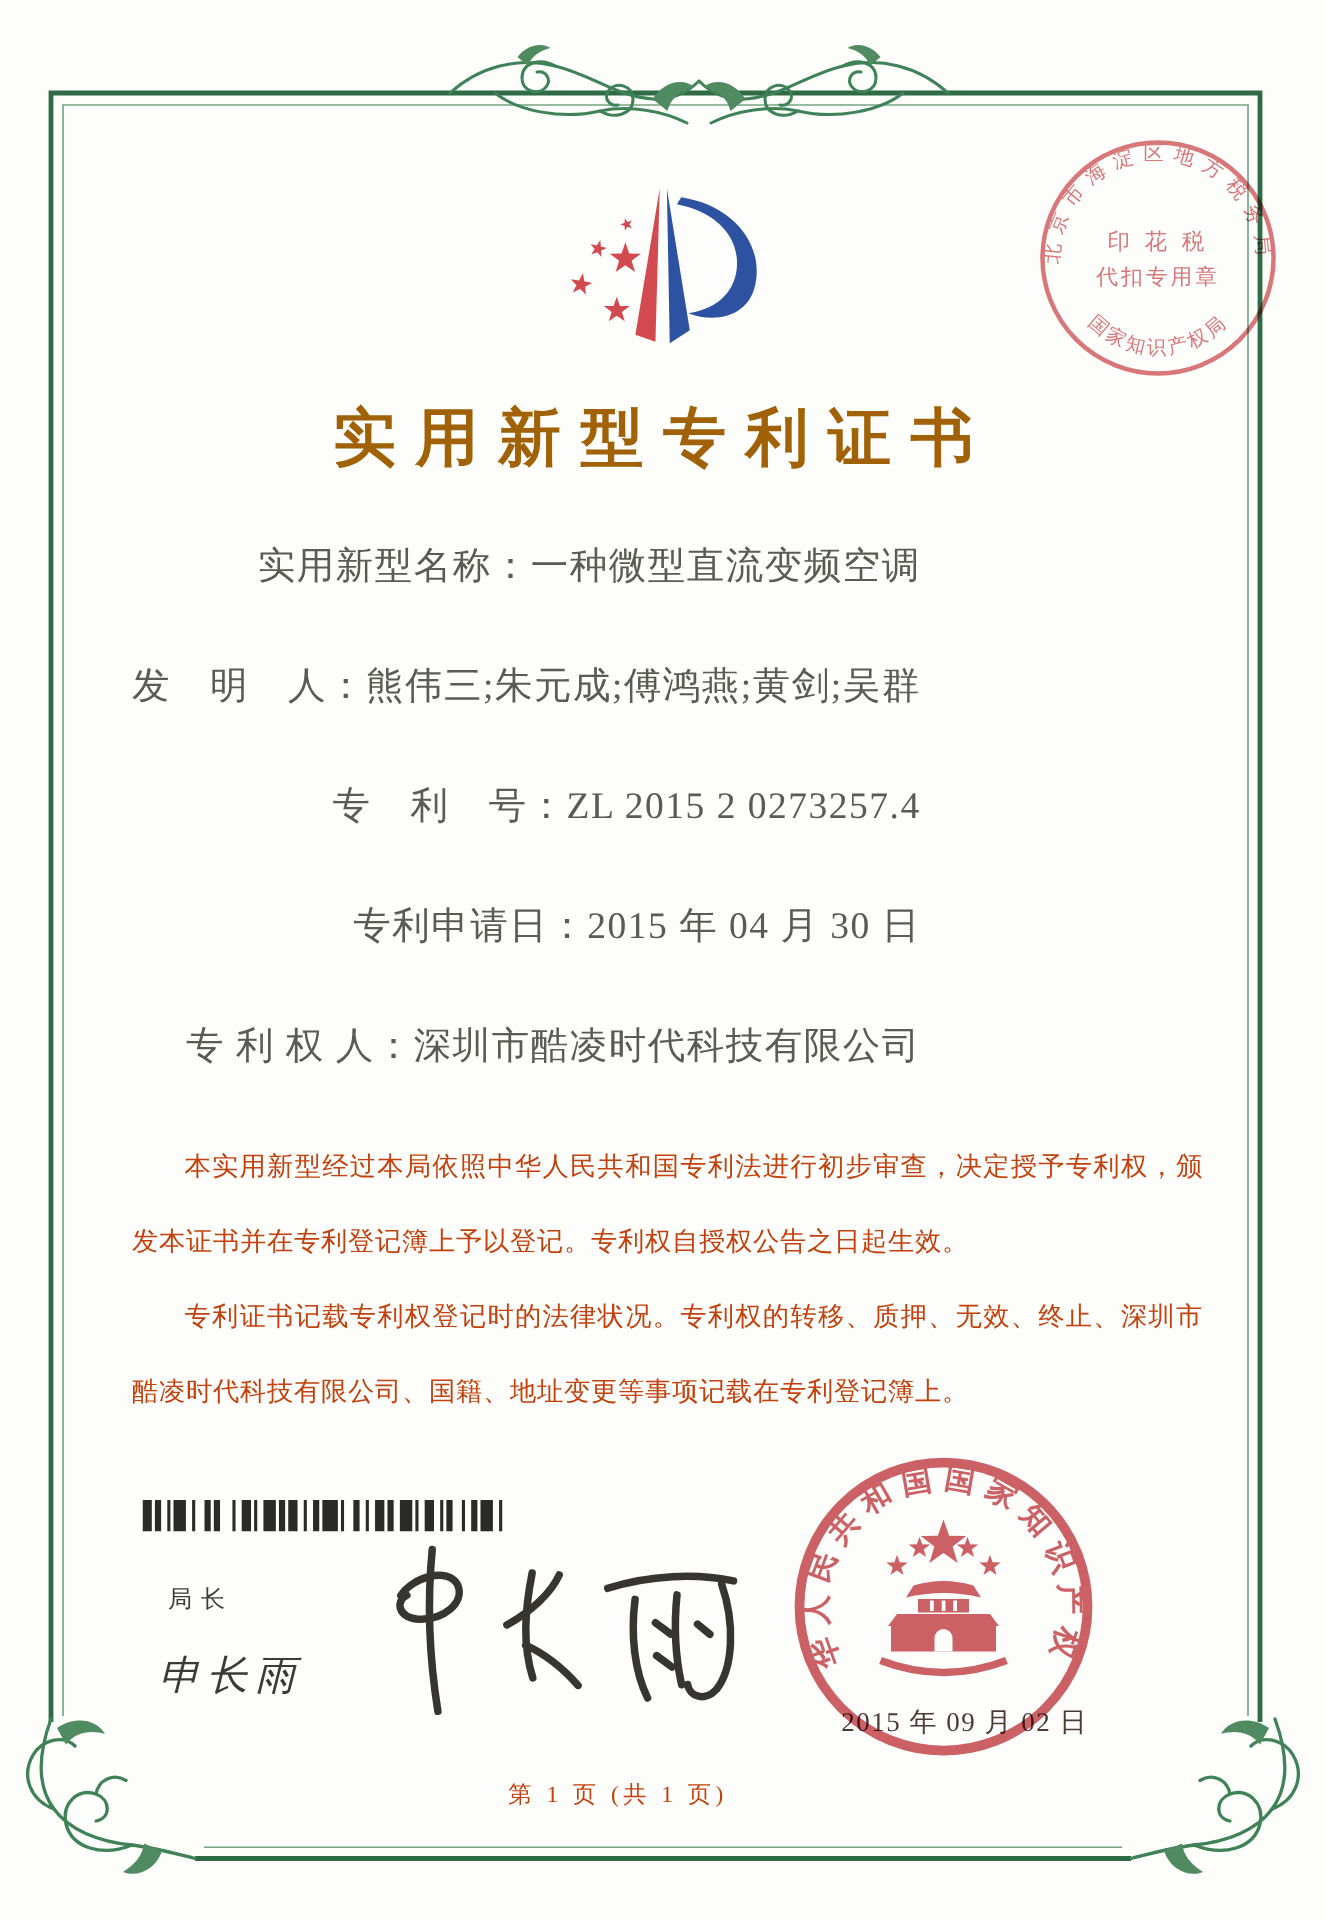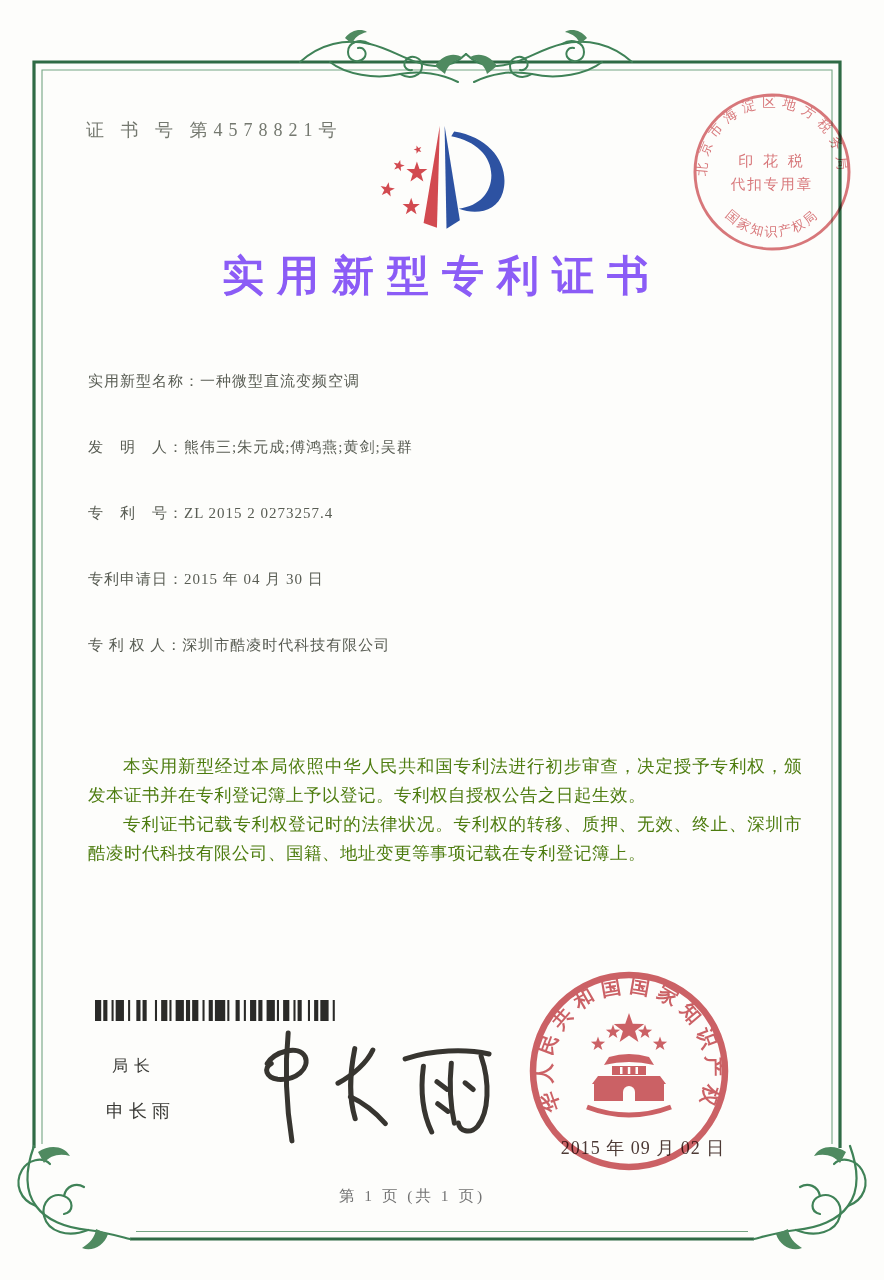--- a/index.html
+++ b/index.html
@@ -10,48 +10,48 @@
   }
   svg{display:block;}
   .abs{position:absolute;}
   
   .cert-no{
     left:86px;top:118px;font-size:18px;letter-spacing:6px;
     color:#74786f;white-space:nowrap;
   }
   
   .title{
-    left:0;top:248px;width:884px;margin:0;text-align:center;
-    font-size:42px;font-weight:bold;letter-spacing:13px;color:#8b5cf6;
-  }
-  
-  .fields{left:88px;top:372px;color:#585c53;font-size:15px;letter-spacing:1px;}
+    left:0;top:264px;width:884px;margin:0;text-align:center;
+    font-size:42px;font-weight:bold;letter-spacing:13px;color:#a16207;
+  }
+  
+  .fields{left:88px;top:360px;color:#585c53;font-size:25px;letter-spacing:1px;text-align:right;}
   .field-row{margin-bottom:47px;white-space:nowrap;}
   .field-row .lab{color:#585c53;}
   .field-row .val{color:#585c53;}
   
-  .paras{left:88px;top:752px;width:714px;color:#4d7c0f;
-    font-size:17.5px;line-height:29px;text-align:justify;letter-spacing:0.5px;}
+  .paras{left:88px;top:752px;width:714px;color:#c2410c;
+    font-size:17.5px;line-height:50px;text-align:justify;letter-spacing:0.5px;}
   .paras p{margin:0;text-indent:2em;}
   
   .barcode{left:95px;top:1000px;}
   
   .signer-title{left:112px;top:1056px;font-size:16px;color:#3a3a36;letter-spacing:6px;}
-  .signer-name{left:106px;top:1099px;font-size:18px;color:#3a3a36;letter-spacing:5px;}
+  .signer-name{left:106px;top:1099px;font-size:27px;color:#3a3a36;letter-spacing:5px;font-style:italic;}
   .signature{left:238px;top:1024px;transform:rotate(-2deg);}
   
   .office-seal{left:524px;top:966px;mix-blend-mode:multiply;}
   .tax-seal{left:680px;top:80px;mix-blend-mode:multiply;}
   .seal-date{
     left:548px;top:1136px;width:190px;text-align:center;
     font-size:18px;letter-spacing:1px;color:#4d3a36;mix-blend-mode:multiply;
   }
   
   .footer{left:0;top:1186px;width:824px;text-align:center;
-    font-size:15.5px;color:#737373;letter-spacing:3px;}
+    font-size:15.5px;color:#c2410c;letter-spacing:3px;}
   .seal-text{font-family:"Liberation Serif","DejaVu Serif",serif;}
 </style>
 </head>
 <body>
 
 <div class="page">
 
   <svg width="0" height="0" class="abs" aria-hidden="true">
     <defs>
       <polygon id="star" points="0,-10 2.35,-3.24 9.51,-3.09 3.80,1.24 5.88,8.09 0,4 -5.88,8.09 -3.80,1.24 -9.51,-3.09 -2.35,-3.24"></polygon>
@@ -86,21 +86,20 @@
         <use href="#top-motif" transform="translate(642,30) scale(-1,1)"></use>
       </g>
     <g>
         <use href="#corner-motif" transform="translate(8,1142)"></use>
       </g>
     <g>
         <use href="#corner-motif" transform="translate(876,1142) scale(-1,1)"></use>
       </g>
   </svg>
 
-  <div class="abs cert-no">证 书 号 第4578821号</div>
 
   <svg class="abs" style="left:352px;top:116px" width="210" height="134" viewBox="0 0 220 140">
     <g fill="#d24a50">
       <use href="#star" transform="translate(68,59) scale(1.15)"></use>
       <use href="#star" transform="translate(49,52) scale(0.62) rotate(14)"></use>
       <use href="#star" transform="translate(69,35) scale(0.45) rotate(-18)"></use>
       <use href="#star" transform="translate(37,77) scale(0.80) rotate(10)"></use>
       <use href="#star" transform="translate(62,95) scale(0.95)"></use>
     </g>
     <path d="M92,10 L75,112 L89,117 Z" fill="#d24a50"></path>

